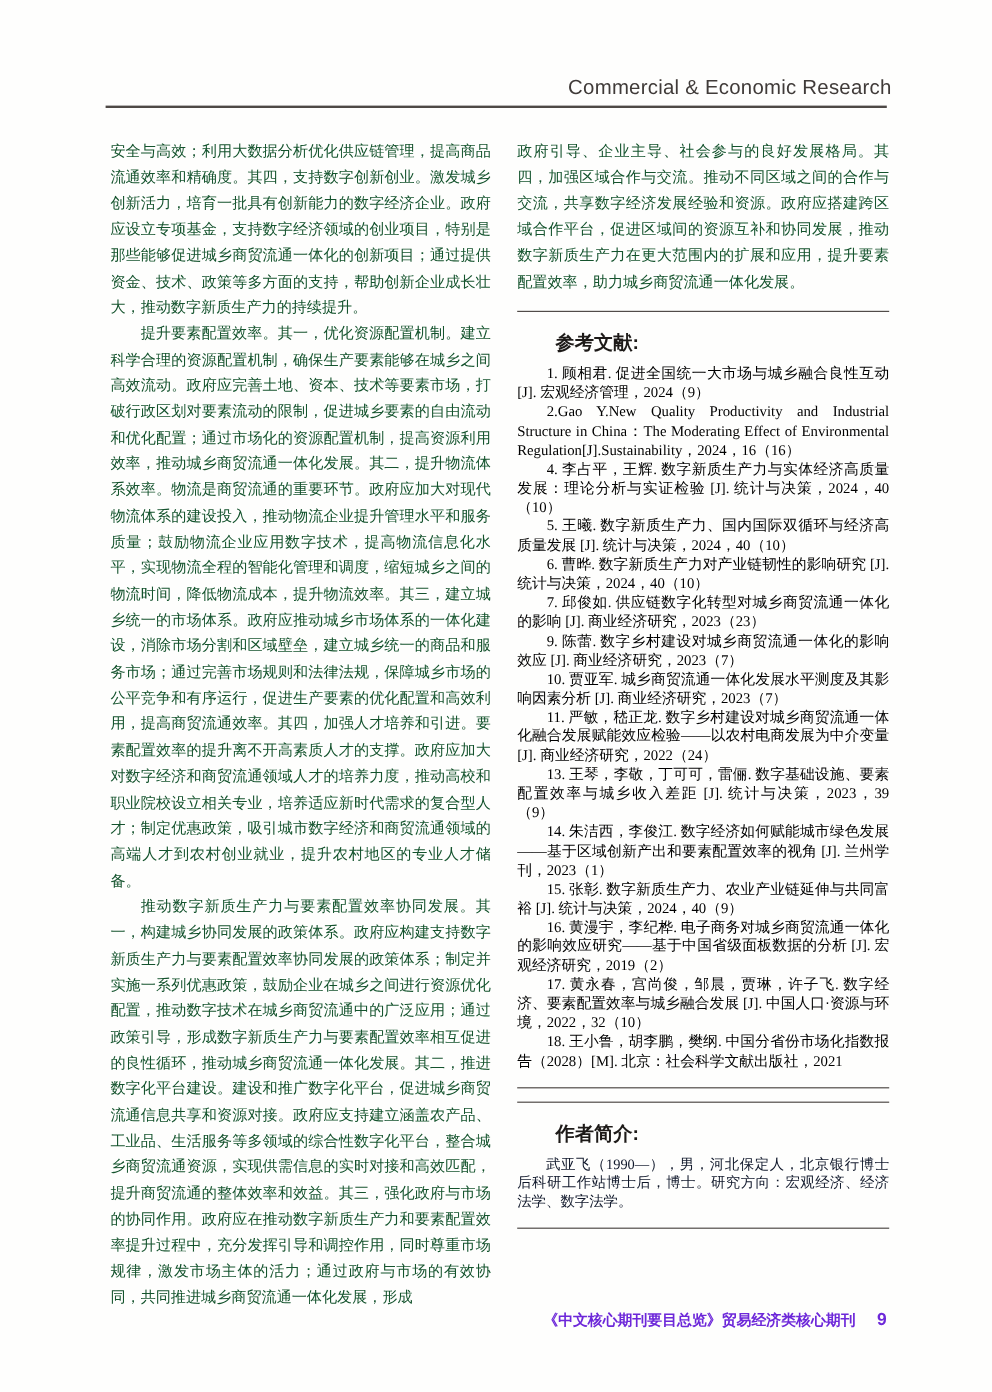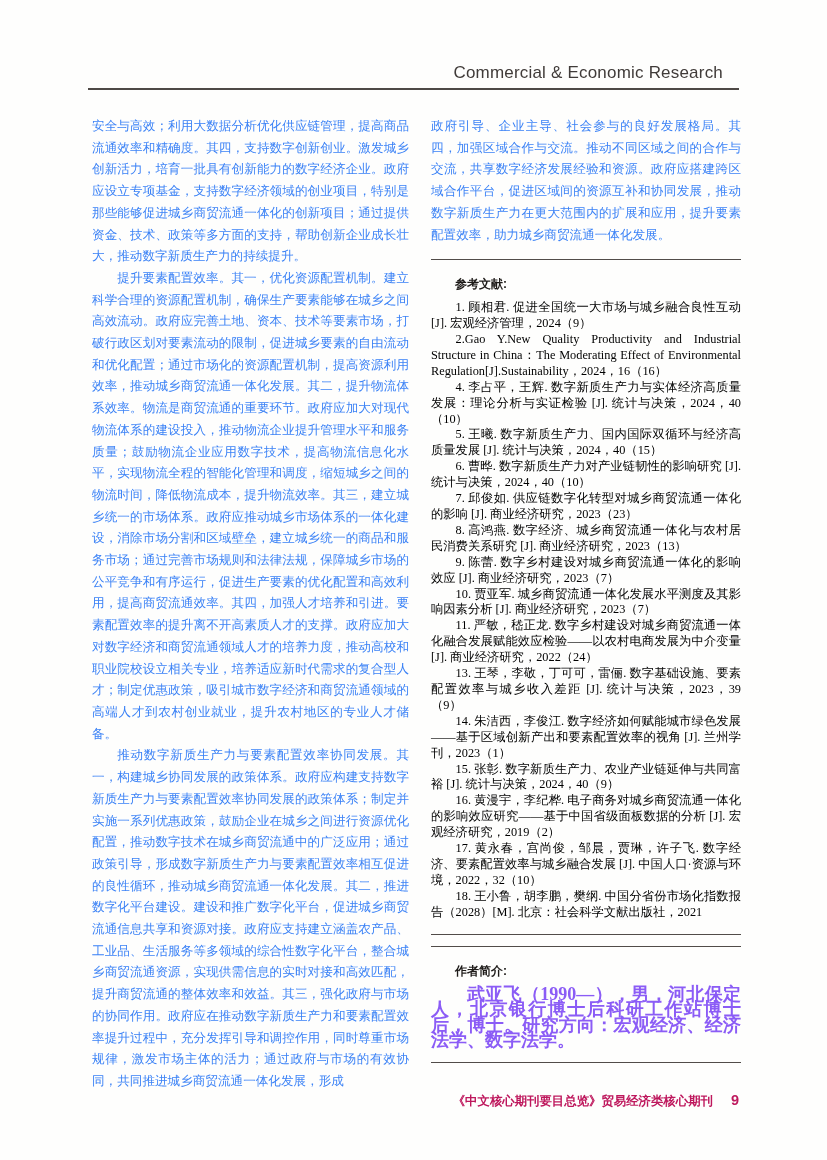--- a/index.html
+++ b/index.html
@@ -7,72 +7,71 @@
     position:relative;
     width:827px;height:1160px;
     background:#fefefd;
     margin:0 auto;
     overflow:hidden;
     font-family:"Liberation Serif","DejaVu Serif",serif;
     color:#332e2b;
   }
   
   .header-title{
-    position:absolute;top:63px;left:88px;right:104px;
+    position:absolute;top:63px;left:88px;right:84px;
     text-align:right;
     font-family:"Liberation Sans","DejaVu Sans",sans-serif;
     font-size:17px;letter-spacing:.2px;color:#403b39;
   }
   .header-rule{
     position:absolute;top:88px;left:88px;right:88px;
     border-top:2px solid #4e4946;
   }
   
   .col{position:absolute;top:116px;}
   .col-left{left:92px;width:317px;}
   .col-right{left:431px;width:310px;}
   .body-par{
     margin:0;
     font-size:12.6px;line-height:21.7px;
     text-align:justify;text-justify:inter-ideograph;
-    color:#3b82f6;
+    color:#14532d;
   }
   .body-par.indent{text-indent:2em;}
   
   .rule{border:none;border-top:1.6px solid #514c49;margin:13px 0 0 0;}
   .rule.thin{border-top-width:1.4px;}
   .double-rule-gap{height:11px;}
   
   .sec-heading{
     margin:16px 0 7px 0;
     padding-left:2em;
     font-family:"Liberation Sans","DejaVu Sans",sans-serif;
-    font-weight:bold;font-size:12px;color:#1d1a18;
+    font-weight:bold;font-size:16px;color:#1d1a18;
   }
   .ref-item{
     margin:0;
     font-size:12.3px;line-height:15.9px;
     text-align:justify;text-justify:inter-ideograph;
     text-indent:2em;
     color:#000000;
   }
   .bio-par{
     margin:0 0 2px 0;
-    font-size:18px;line-height:15.6px;
+    font-size:12px;line-height:15.6px;
     text-align:justify;text-justify:inter-ideograph;
     text-indent:2em;
-    color:#8b5cf6;
-    font-weight:bold;
+    color:#0f172a;
   }
   
   .footer{
     position:absolute;top:1091px;left:88px;right:88px;
     text-align:right;
     font-family:"Liberation Sans","DejaVu Sans",sans-serif;
-    color:#be185d;
+    color:#6d28d9;
   }
   .footer-note{font-size:12.4px;font-weight:bold;}
   .footer-page{font-size:14.5px;font-weight:bold;margin-left:18px;}
 </style>
 </head>
 <body>
 
 <div class="page">
 
   <div class="header-title">Commercial &amp; Economic Research</div>
@@ -87,24 +86,23 @@
   <div class="col col-right">
     <p class="body-par">政府引导、企业主导、社会参与的良好发展格局。其四，加强区域合作与交流。推动不同区域之间的合作与交流，共享数字经济发展经验和资源。政府应搭建跨区域合作平台，促进区域间的资源互补和协同发展，推动数字新质生产力在更大范围内的扩展和应用，提升要素配置效率，助力城乡商贸流通一体化发展。</p>
 
     <hr class="rule">
 
     <div class="sec-heading">参考文献:</div>
 
     <p class="ref-item">1. 顾相君. 促进全国统一大市场与城乡融合良性互动[J]. 宏观经济管理，2024（9）</p>
     <p class="ref-item">2.Gao Y.New Quality Productivity and Industrial Structure in China：The Moderating Effect of Environmental Regulation[J].Sustainability，2024，16（16）</p>
     <p class="ref-item">4. 李占平，王辉. 数字新质生产力与实体经济高质量发展：理论分析与实证检验 [J]. 统计与决策，2024，40（10）</p>
-    <p class="ref-item">5. 王曦. 数字新质生产力、国内国际双循环与经济高质量发展 [J]. 统计与决策，2024，40（15）</p>
+    <p class="ref-item">5. 王曦. 数字新质生产力、国内国际双循环与经济高质量发展 [J]. 统计与决策，2024，40（10）</p>
     <p class="ref-item">6. 曹晔. 数字新质生产力对产业链韧性的影响研究 [J]. 统计与决策，2024，40（10）</p>
     <p class="ref-item">7. 邱俊如. 供应链数字化转型对城乡商贸流通一体化的影响 [J]. 商业经济研究，2023（23）</p>
-    <p class="ref-item">8. 高鸿燕. 数字经济、城乡商贸流通一体化与农村居民消费关系研究 [J]. 商业经济研究，2023（13）</p>
     <p class="ref-item">9. 陈蕾. 数字乡村建设对城乡商贸流通一体化的影响效应 [J]. 商业经济研究，2023（7）</p>
     <p class="ref-item">10. 贾亚军. 城乡商贸流通一体化发展水平测度及其影响因素分析 [J]. 商业经济研究，2023（7）</p>
     <p class="ref-item">11. 严敏，嵇正龙. 数字乡村建设对城乡商贸流通一体化融合发展赋能效应检验——以农村电商发展为中介变量 [J]. 商业经济研究，2022（24）</p>
     <p class="ref-item">13. 王琴，李敬，丁可可，雷俪. 数字基础设施、要素配置效率与城乡收入差距 [J]. 统计与决策，2023，39（9）</p>
     <p class="ref-item">14. 朱洁西，李俊江. 数字经济如何赋能城市绿色发展——基于区域创新产出和要素配置效率的视角 [J]. 兰州学刊，2023（1）</p>
     <p class="ref-item">15. 张彰. 数字新质生产力、农业产业链延伸与共同富裕 [J]. 统计与决策，2024，40（9）</p>
     <p class="ref-item">16. 黄漫宇，李纪桦. 电子商务对城乡商贸流通一体化的影响效应研究——基于中国省级面板数据的分析 [J]. 宏观经济研究，2019（2）</p>
     <p class="ref-item">17. 黄永春，宫尚俊，邹晨，贾琳，许子飞. 数字经济、要素配置效率与城乡融合发展 [J]. 中国人口·资源与环境，2022，32（10）</p>
     <p class="ref-item">18. 王小鲁，胡李鹏，樊纲. 中国分省份市场化指数报告（2028）[M]. 北京：社会科学文献出版社，2021</p>
 

